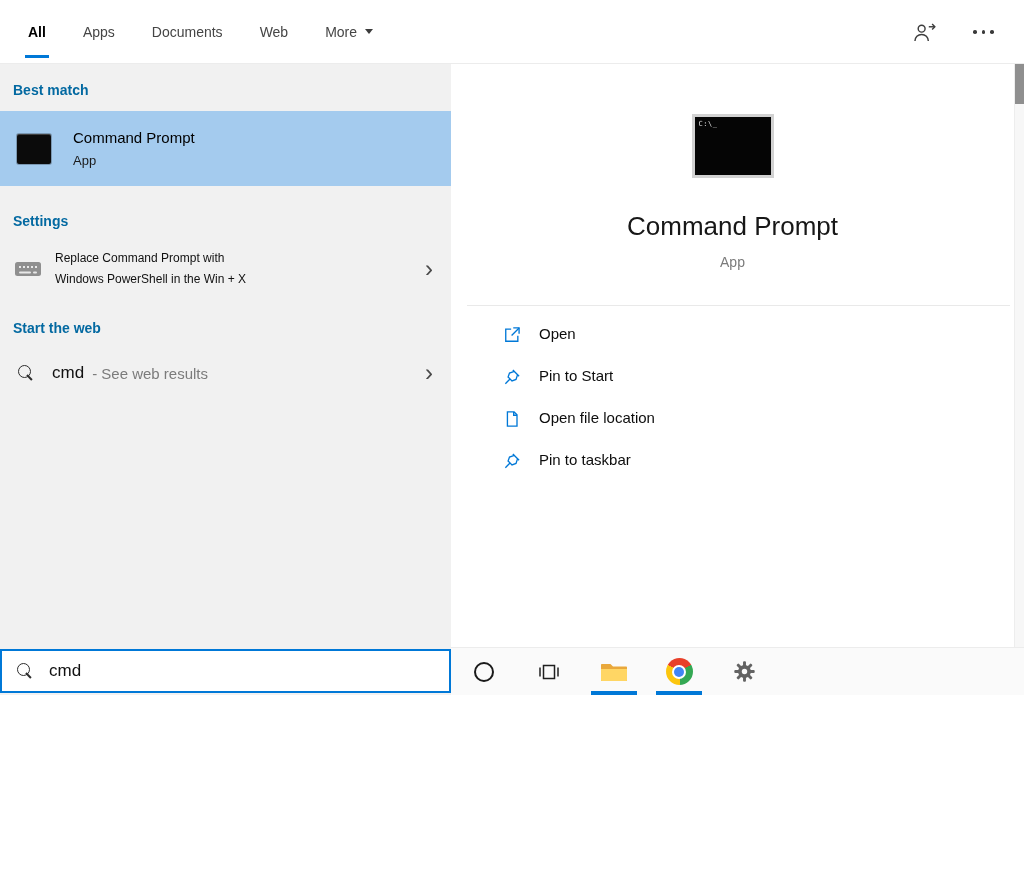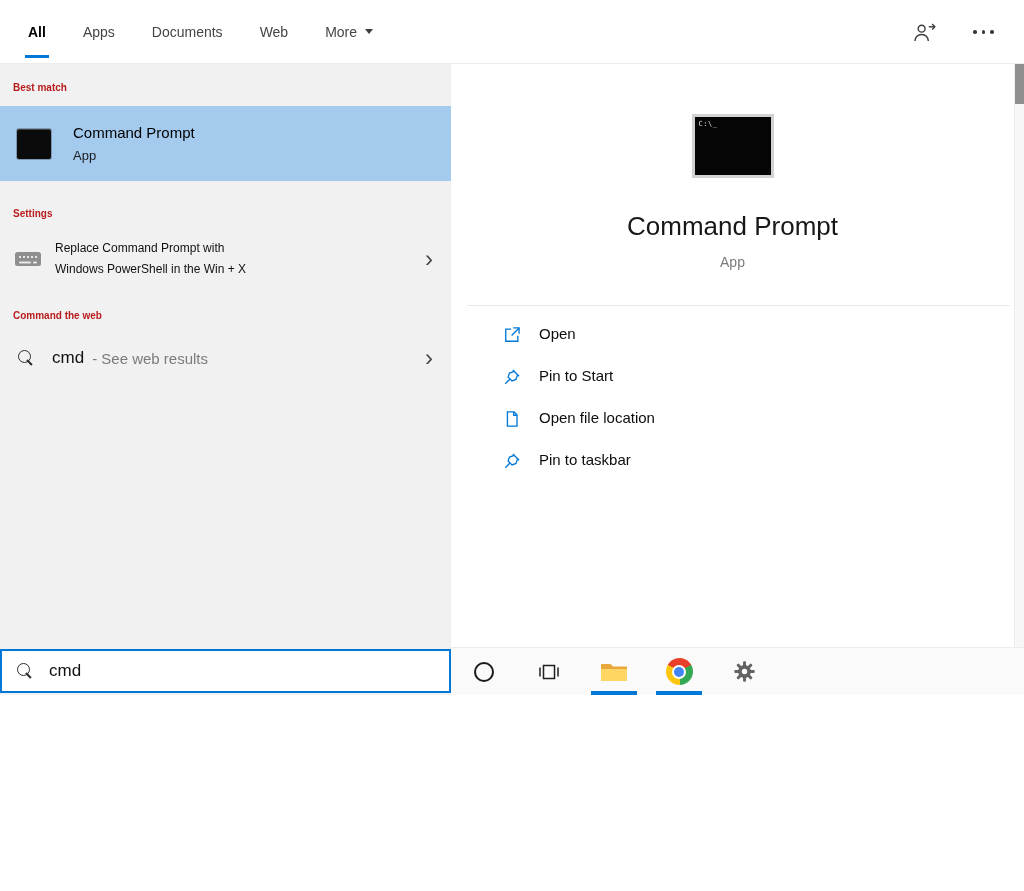--- a/index.html
+++ b/index.html
@@ -19,21 +19,21 @@
   .tab.active { font-weight:700; color:#000; }
   .tab.active::after { content:""; position:absolute; left:-3px; right:-3px; bottom:5px; height:3px; background:var(--accent); }
   .caret { width:0; height:0; border-left:4.5px solid transparent; border-right:4.5px solid transparent;
            border-top:5px solid #3c3c3c; margin-left:8px; }
   .topbar-right { position:absolute; right:28px; top:0; height:64px; display:flex; gap:34px; align-items:center; }
   .dots { display:flex; align-items:center; }
   .dots i { width:3.5px; height:3.5px; border-radius:50%; background:#3a3a3a; display:inline-block; margin:0 2.5px; }
 
   
   .left { position:absolute; top:64px; left:0; width:451px; bottom:0; background:#f1f1f1; }
-  .hdr { font-size:10px; font-weight:700; color:#b91c1c; margin-left:13px; }
+  .hdr { font-size:14px; font-weight:700; color:#0369a1; margin-left:13px; }
   .hdr.best { padding-top:18px; }
   .hdr.settings { margin-top:27px; }
   .hdr.web { margin-top:26px; }
 
   .best-item { margin-top:13px; height:75px; background:var(--highlight); display:flex; align-items:center;
                padding-left:17px; cursor:pointer; }
   .cmd-icon-sm { width:34px; height:30px; background:#0b0b0b; border-radius:2px; flex:none; margin-right:22px;
                  box-shadow: inset 0 1px 0 rgba(255,255,255,.22), 0 0 0 1px rgba(0,0,0,.25); }
   .bm-title { font-size:15px; color:#000; }
   .bm-sub { font-size:13px; color:#1b1b1b; margin-top:7px; }
@@ -155,21 +155,21 @@
         <rect x="6" y="14.5" width="12" height="2" rx="1" fill="#e8e8e8"></rect>
         <rect x="20" y="14.5" width="4" height="2" rx="1" fill="#e8e8e8"></rect>
       </svg>
       <span class="si-text">
         <span style="display:block;">Replace Command Prompt with</span>
         <span style="display:block;">Windows PowerShell in the Win + X</span>
       </span>
       <span class="chev">›</span>
     </div>
 
-    <div class="hdr web">Command the web</div>
+    <div class="hdr web">Start the web</div>
 
     <div class="web-item">
       <span class="mag"></span>
       <span class="wi-query">cmd</span>
       <span class="wi-suffix">- See web results</span>
       <span class="chev">›</span>
     </div>
   </div>
 
   <div class="right">

